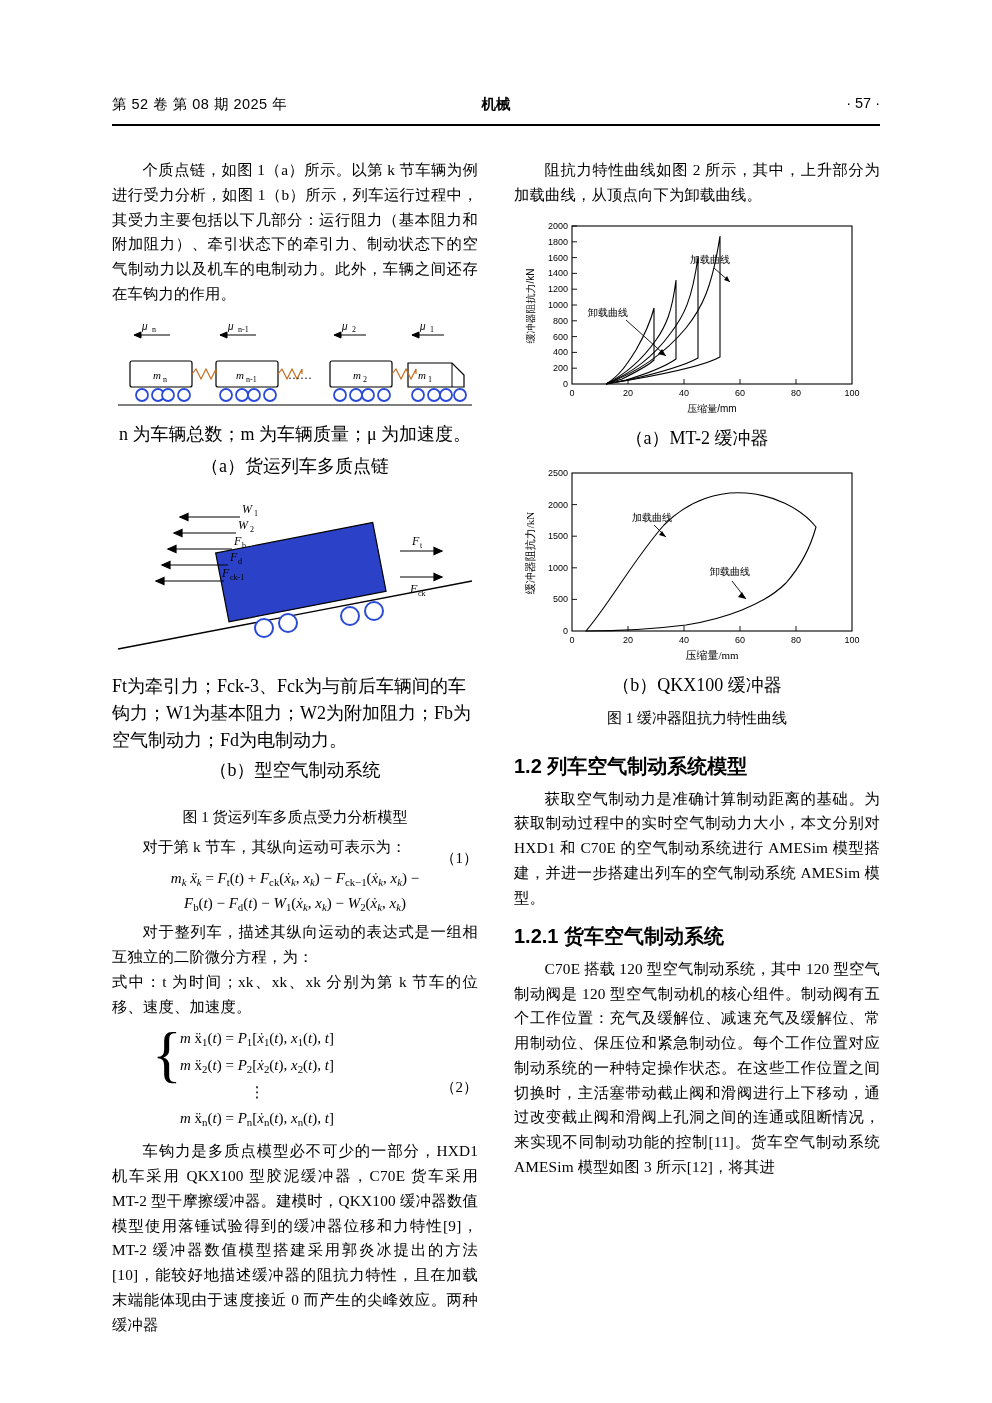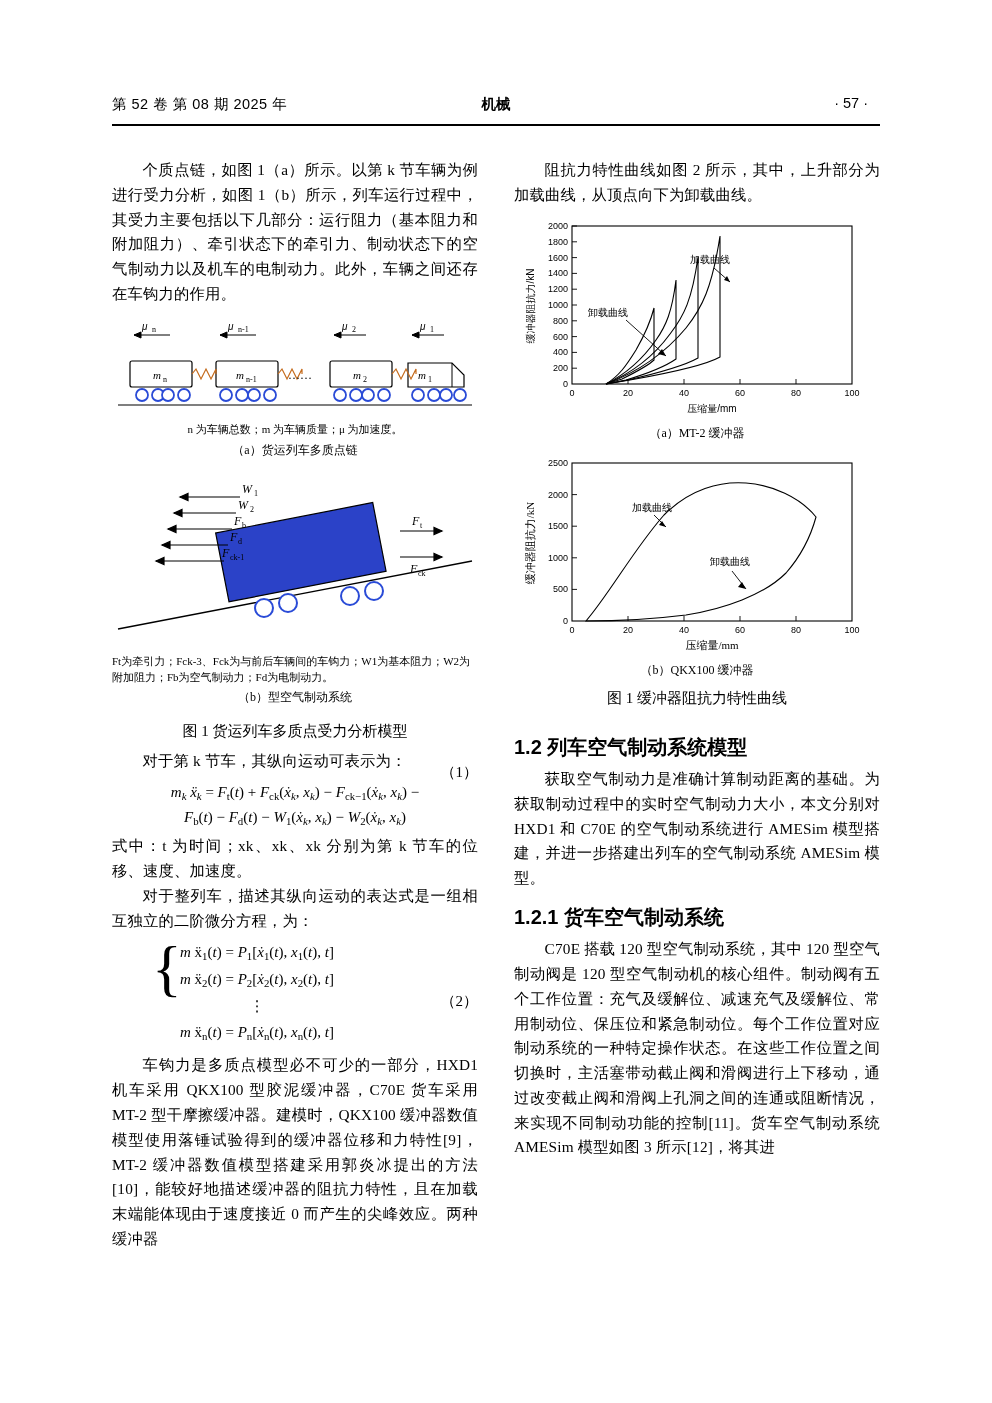--- a/index.html
+++ b/index.html
@@ -35,21 +35,21 @@
     position: absolute; left: 0; top: 0;
     letter-spacing: 0.5px;
   }
   .runhead .center {
     position: absolute; left: 0; top: 0;
     width: 768px;
     text-align: center;
     font-weight: bold;
   }
   .runhead .right {
-    position: absolute; right: 12px; top: 0;
+    position: absolute; right: 0; top: 0;
   }
   .runhead-rule {
     position: absolute;
     left: 112px;
     top: 124px;
     width: 768px;
     height: 1.6px;
     background: #000;
   }
   
@@ -64,27 +64,27 @@
   .col.left  { left: 112px; }
   .col.right { left: 514px; }
   p.body {
     margin: 0 0 0 0;
     text-indent: 2em;
     letter-spacing: 0.2px;
   }
   p.body.noind { text-indent: 0; }
   .sub { font-size: 0.72em; vertical-align: -0.25em; }
   .figcap {
-    font-size: 12px;
+    font-size: 18px;
     text-align: center;
     font-family: "Liberation Sans", sans-serif;
   }
   .figcap.serif { font-family: "Liberation Serif", serif; }
   .fignote {
-    font-size: 11px;
+    font-size: 18px;
     line-height: 1.5;
     text-align: left;
   }
   
   .eqblock {
     position: relative;
     font-family: "Liberation Serif", serif;
     font-size: 15px;
     margin: 4px 0 4px 0;
   }
@@ -239,37 +239,37 @@
         <text x="300" y="56" font-size="12" font-family="Liberation Serif, serif" font-style="italic">F</text>
           <text x="308" y="59" font-size="8">t</text>
         <text x="298" y="104" font-size="12" font-family="Liberation Serif, serif" font-style="italic">F</text>
           <text x="306" y="107" font-size="8">ck</text>
       </svg>
     </div>
     <div class="fignote" style="margin-top:4px;">
       <span>Ft为牵引力；Fck-3、Fck为与前后车辆间的车钩力；W1为基本阻力；W2为附加阻力；Fb为空气制动力；Fd为电制动力。</span>
     </div>
     <div class="figcap serif" style="margin-top:2px;">（b）型空气制动系统</div>
-    <div class="figcap serif" style="margin-top:12px;font-size:15px;font-family:Liberation Serif, serif;">图 1  货运列车多质点受力分析模型</div>
+    <div class="figcap serif" style="margin-top:20px;font-size:15px;font-family:Liberation Serif, serif;">图 1  货运列车多质点受力分析模型</div>
 
     <div class="spacer6"></div>
     <p class="body">对于第 k 节车，其纵向运动可表示为：</p>
 
     <div class="eqblock" style="margin-top:6px;">
       <div style="text-align:center;font-family:'Liberation Serif',serif;">
         <span style="font-style:italic;">m<span class="sub">k</span> ẍ<span class="sub">k</span></span> = <span style="font-style:italic;">F</span><span class="sub">t</span>(<span style="font-style:italic;">t</span>) + <span style="font-style:italic;">F</span><span class="sub">ck</span>(<span style="font-style:italic;">ẋ<span class="sub">k</span></span>, <span style="font-style:italic;">x<span class="sub">k</span></span>) − <span style="font-style:italic;">F</span><span class="sub">ck−1</span>(<span style="font-style:italic;">ẋ<span class="sub">k</span></span>, <span style="font-style:italic;">x<span class="sub">k</span></span>) −
       </div>
       <div style="text-align:center;font-family:'Liberation Serif',serif;">
         <span style="font-style:italic;">F</span><span class="sub">b</span>(<span style="font-style:italic;">t</span>) − <span style="font-style:italic;">F</span><span class="sub">d</span>(<span style="font-style:italic;">t</span>) − <span style="font-style:italic;">W</span><span class="sub">1</span>(<span style="font-style:italic;">ẋ<span class="sub">k</span></span>, <span style="font-style:italic;">x<span class="sub">k</span></span>) − <span style="font-style:italic;">W</span><span class="sub">2</span>(<span style="font-style:italic;">ẋ<span class="sub">k</span></span>, <span style="font-style:italic;">x<span class="sub">k</span></span>)
         <span class="eqnum" style="top:-20px;">（1）</span>
       </div>
     </div>
 
+    <p class="body">对于整列车，描述其纵向运动的表达式是一组相互独立的二阶微分方程，为：</p>
     <p class="body noind">式中：t 为时间；xk、xk、xk 分别为第 k 节车的位移、速度、加速度。</p>
-    <p class="body">对于整列车，描述其纵向运动的表达式是一组相互独立的二阶微分方程，为：</p>
 
     <div class="eqblock" style="margin-top:4px;height:112px;">
       <div style="position:absolute;left:40px;top:0;font-size:62px;line-height:1;font-family:'Liberation Serif',serif;">{</div>
       <div style="position:absolute;left:68px;top:2px;font-family:'Liberation Serif',serif;font-size:15px;line-height:1.75;">
         <div><span style="font-style:italic;">m</span> ẍ<span class="sub">1</span>(<span style="font-style:italic;">t</span>) = <span style="font-style:italic;">P</span><span class="sub">1</span>[<span style="font-style:italic;">ẋ</span><span class="sub">1</span>(<span style="font-style:italic;">t</span>), <span style="font-style:italic;">x</span><span class="sub">1</span>(<span style="font-style:italic;">t</span>), <span style="font-style:italic;">t</span>]</div>
         <div><span style="font-style:italic;">m</span> ẍ<span class="sub">2</span>(<span style="font-style:italic;">t</span>) = <span style="font-style:italic;">P</span><span class="sub">2</span>[<span style="font-style:italic;">ẋ</span><span class="sub">2</span>(<span style="font-style:italic;">t</span>), <span style="font-style:italic;">x</span><span class="sub">2</span>(<span style="font-style:italic;">t</span>), <span style="font-style:italic;">t</span>]</div>
         <div style="text-align:center;">⋮</div>
         <div><span style="font-style:italic;">m</span> ẍ<span class="sub">n</span>(<span style="font-style:italic;">t</span>) = <span style="font-style:italic;">P</span><span class="sub">n</span>[<span style="font-style:italic;">ẋ</span><span class="sub">n</span>(<span style="font-style:italic;">t</span>), <span style="font-style:italic;">x</span><span class="sub">n</span>(<span style="font-style:italic;">t</span>), <span style="font-style:italic;">t</span>]</div>
       </div>
       <span class="eqnum" style="top:52px;">（2）</span>

